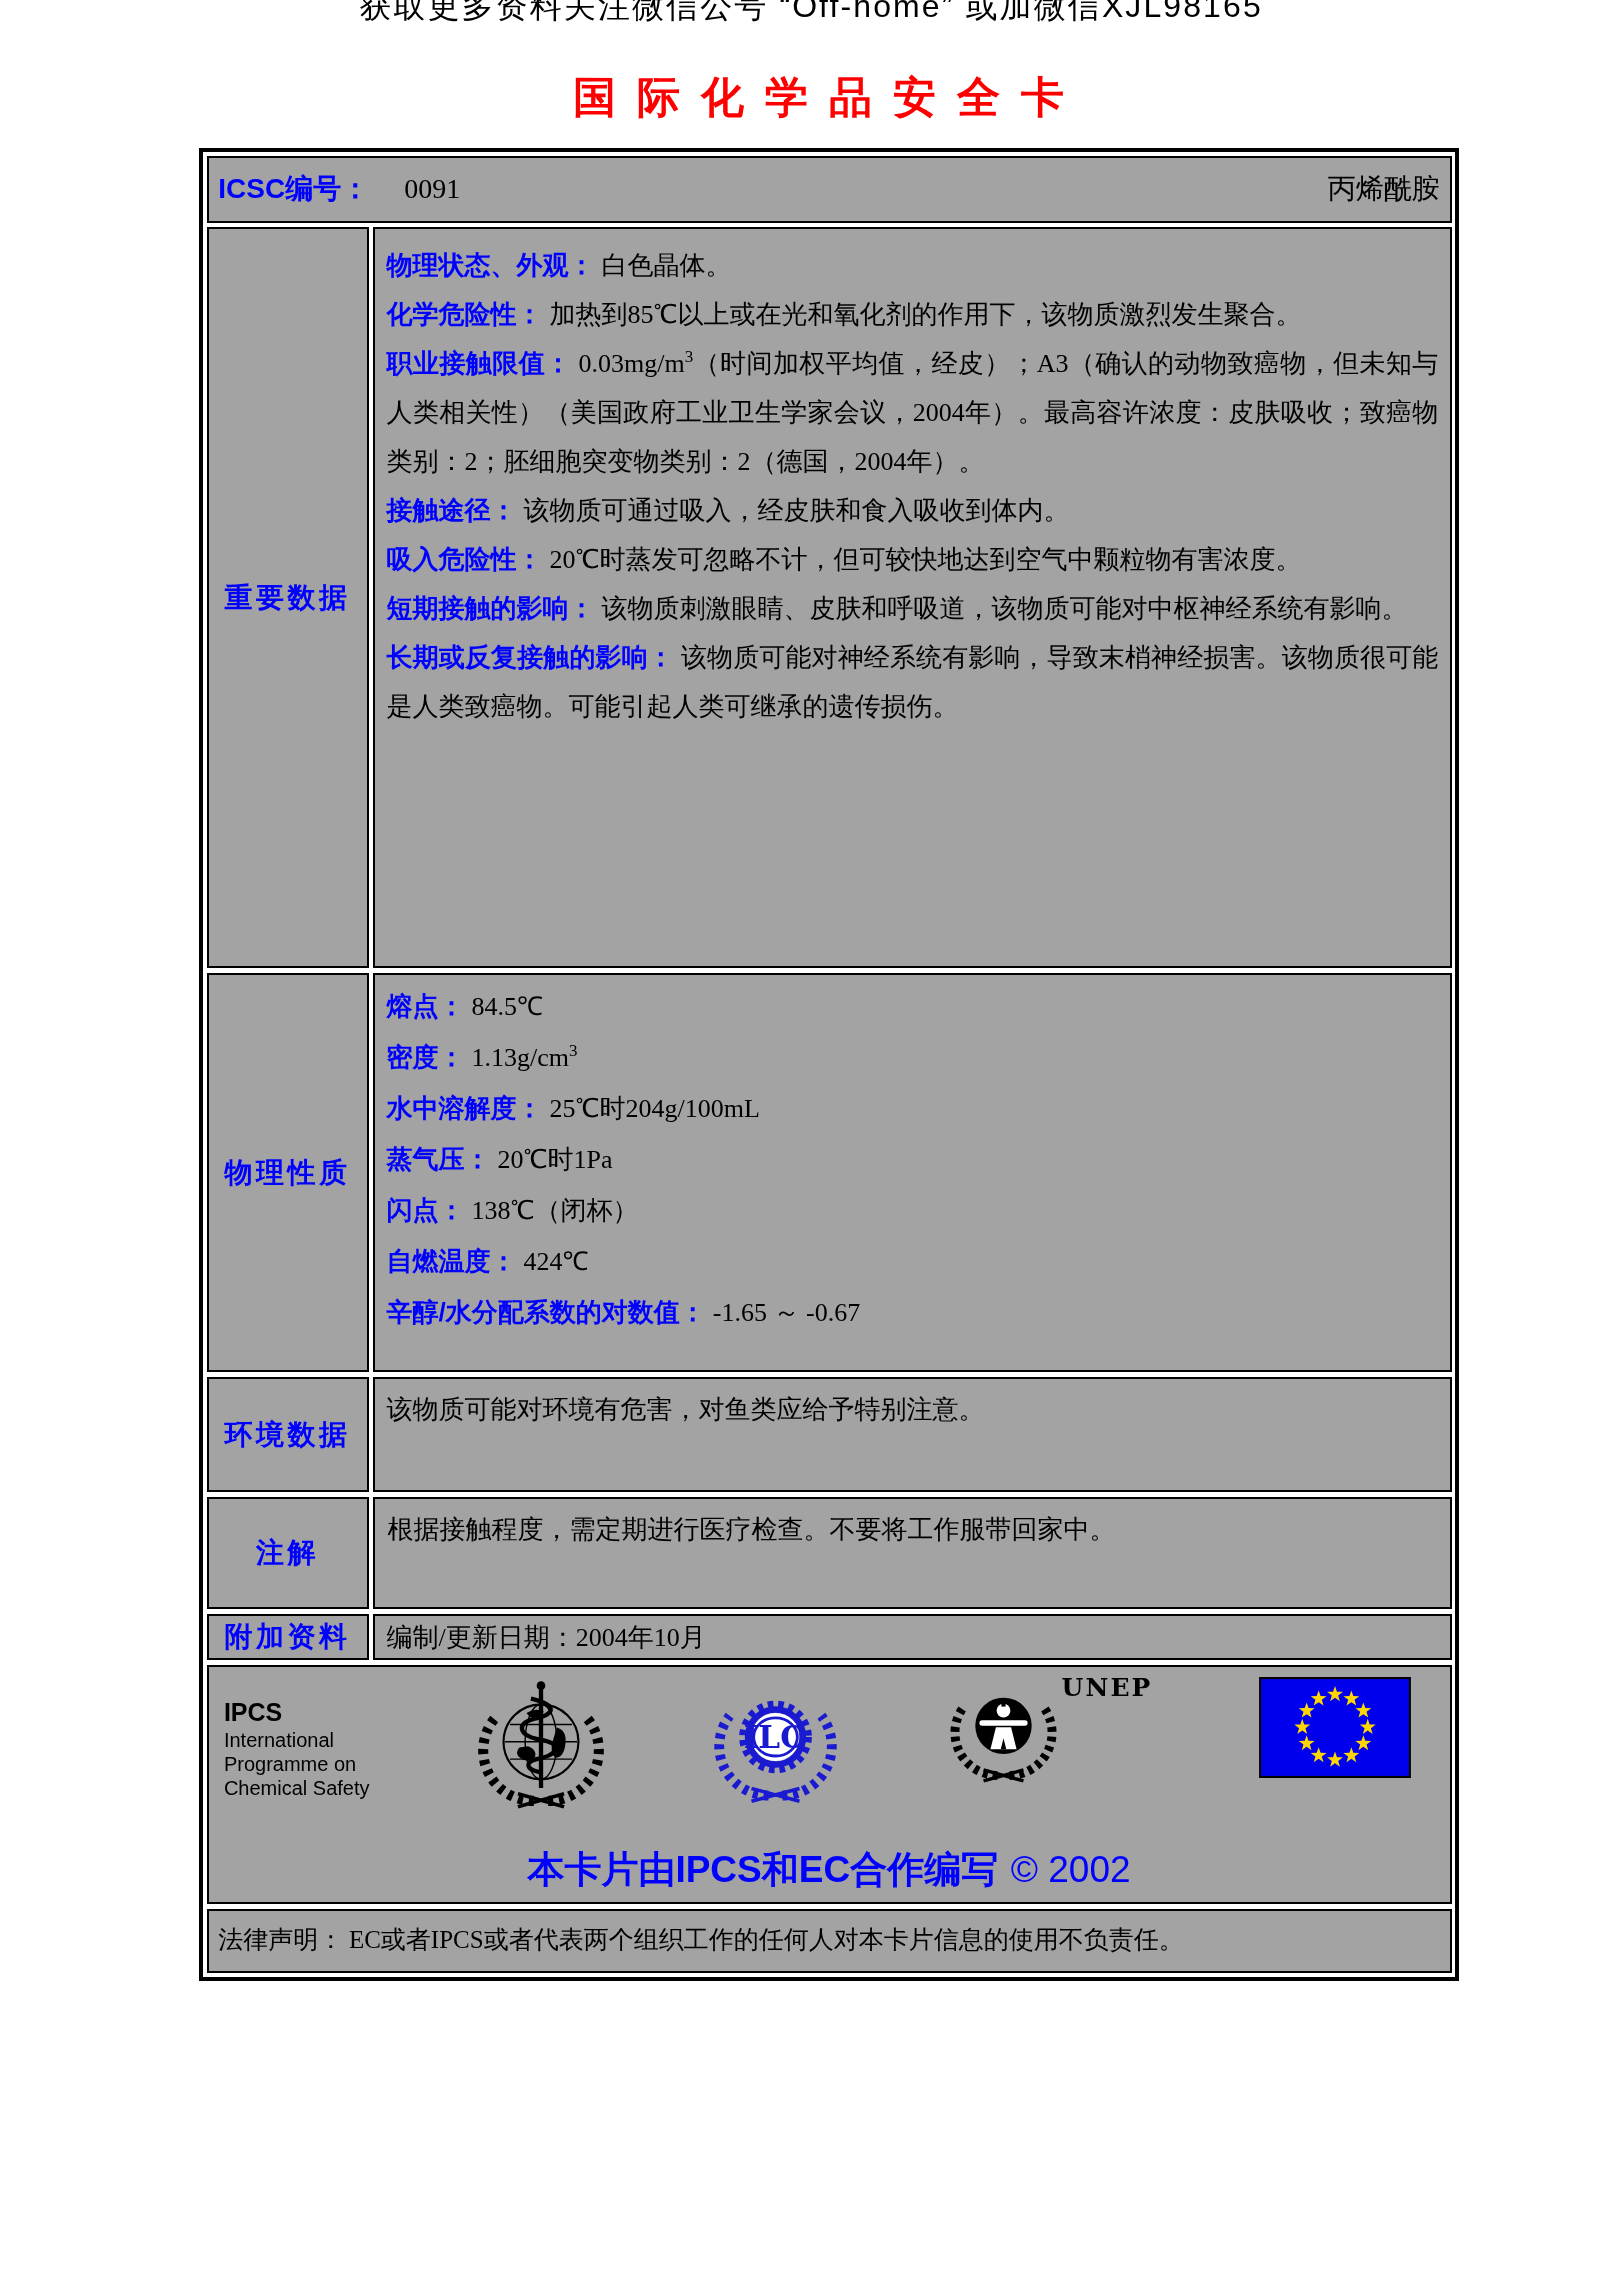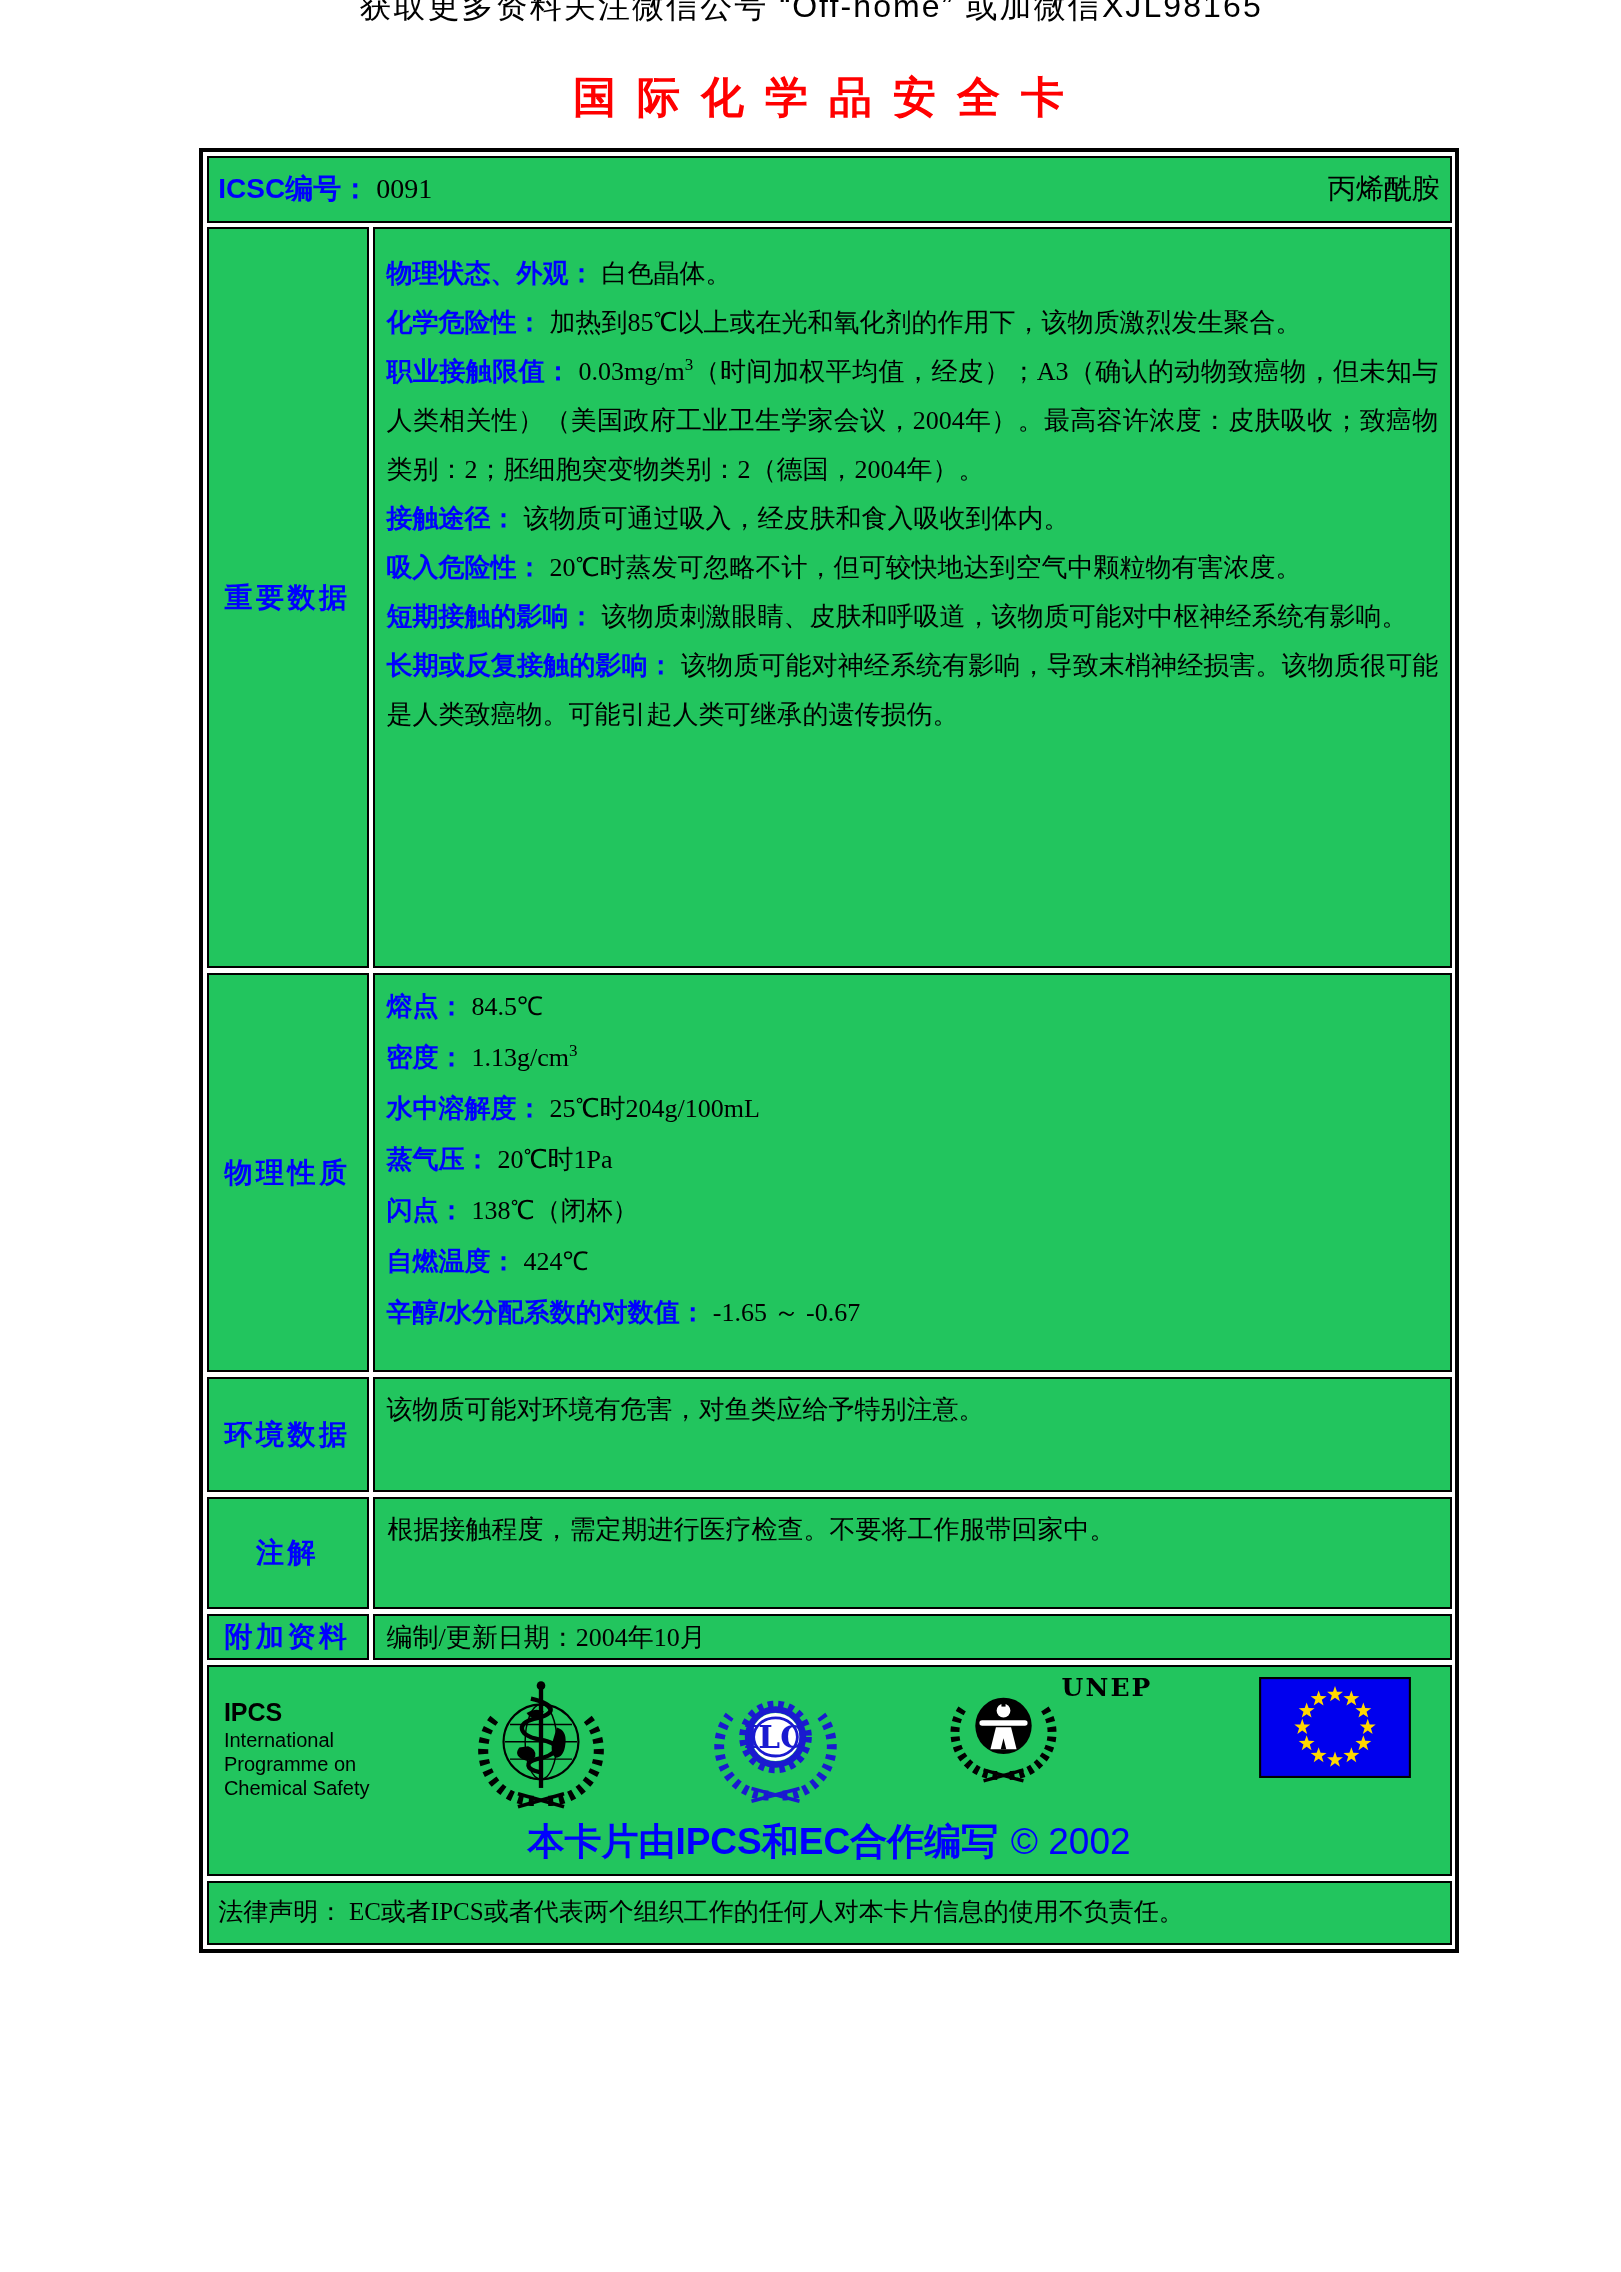--- a/index.html
+++ b/index.html
@@ -13,34 +13,34 @@
 
   .doc-title{position:absolute;top:69px;left:199px;width:1260px;text-align:center;
     font-family:"DejaVu Serif",serif;font-weight:bold;color:#ff0000;
     font-size:43px;letter-spacing:21px;}
 
   .card{position:absolute;left:199px;top:148px;width:1260px;box-sizing:border-box;
     border:4.2px solid #000;padding:3.5px;display:flex;flex-direction:column;gap:4.9px;
     background:#fff;}
 
   .row{display:flex;gap:4.9px;}
-  .cell{border:2.1px solid #000;box-sizing:border-box;background:#22c55e;}
+  .cell{border:2.1px solid #000;box-sizing:border-box;background:#a3a3a3;gap:28px;}
 
   .header-cell{flex:1;display:flex;align-items:center;min-height:67px;
     padding:0 9.8px;font-size:28px;}
   .flex-spacer{flex:1;}
 
   .label-cell{flex:0 0 162px;display:flex;align-items:center;justify-content:center;
     font-family:"Liberation Sans",sans-serif;font-weight:bold;font-size:28px;
     color:#0000ff;letter-spacing:3.5px;text-align:center;}
   .content-cell{flex:1;padding:5.6px 11.2px;font-size:26px;line-height:49px;}
 
   .k{font-family:"Liberation Sans",sans-serif;font-weight:bold;color:#0000ff;
      margin-right:7px;}
-  .important-content{text-align:justify;min-height:741px;padding-top:20px;}
+  .important-content{text-align:justify;min-height:741px;padding-top:12px;}
   .physical-content{min-height:399px;line-height:50px;}
   .env-content{min-height:115px;}
   .notes-content{min-height:112px;padding-left:12px;}
   .additional-content{min-height:43px;display:flex;align-items:center;line-height:1.2;}
   .additional-label{min-height:43px;}
   sup{font-size:17px;line-height:0;}
 
   .logos-cell{flex:1;min-height:197px;display:flex;flex-direction:column;
     padding:9.8px 7px 7px 7px;}
   .logos-strip{display:flex;align-items:flex-start;justify-content:space-between;

